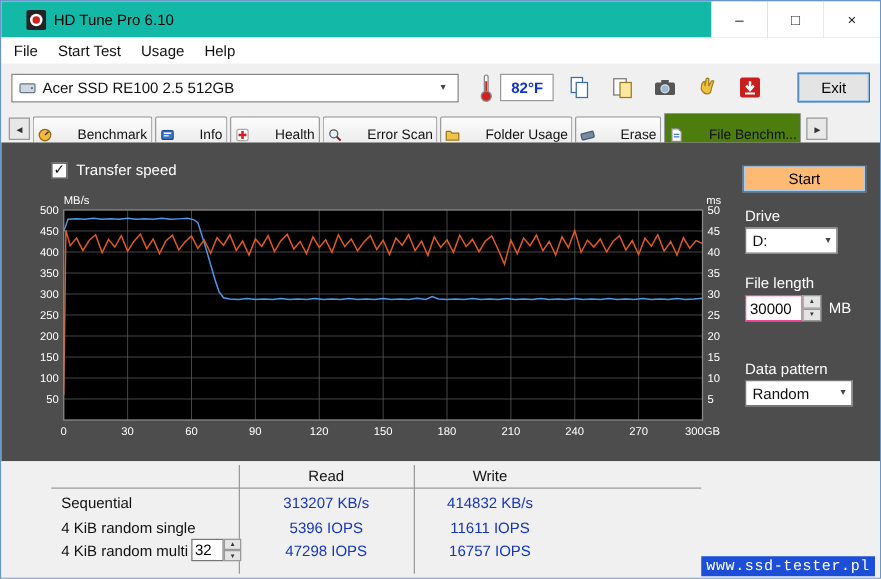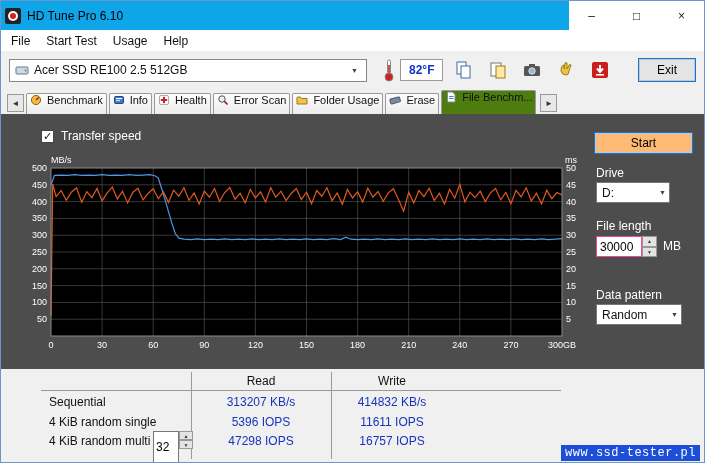--- a/index.html
+++ b/index.html
@@ -1,21 +1,21 @@
 <!DOCTYPE html>
 <html><head>
 <meta charset="utf-8">
 <style>
   * { box-sizing: border-box; margin: 0; padding: 0; }
   html,body { background:#c8c8c8; }
   body { font-family:"Liberation Sans",sans-serif; }
   .window { position:relative; width:705px; height:463px; background:#f0f0f0; border:1px solid #6a96c8; overflow:hidden; }
 
   
-  .titlebar { position:absolute; top:0; left:0; right:0; height:29px; background:#0ea5e9; display:flex; align-items:center; padding-left:4px; }
+  .titlebar { position:absolute; top:0; left:0; right:0; height:29px; background:#14b8a6; display:flex; align-items:center; padding-left:20px; }
   .title-text { font-size:12px; color:#000; margin-left:6px; }
   .win-controls { position:absolute; right:0; top:0; height:29px; display:flex; }
   .win-btn { width:45px; height:29px; display:flex; align-items:center; justify-content:center; font-size:12px; color:#222; background:#fff; border:none; }
 
   
   .menubar { position:absolute; top:29px; left:0; right:0; height:21px; background:#fff; display:flex; align-items:center; padding-left:2px; }
   .menu-item { padding:2px 8px; font-size:12px; color:#111; }
 
   
   .toolbar { position:absolute; top:50px; left:0; right:0; height:38px; background:#f0f0f0; display:flex; align-items:center; padding:0 8px; }
@@ -24,21 +24,21 @@
   .combo-label { flex:1; font-size:12px; color:#111; margin-left:5px; white-space:nowrap; overflow:hidden; }
   .combo-chevron { font-size:7px; color:#444; padding:0 3px; }
   .temp-wrap { display:flex; align-items:center; margin-left:16px; }
   .temp-box { border:1px solid #999; background:#fff; color:#1133cc; font-size:12px; font-weight:bold; padding:3px 8px; margin-left:5px; }
   .tool-btn { width:27px; height:26px; display:flex; align-items:center; justify-content:center; margin-left:7px; background:transparent; border:none; }
   .exit-btn { margin-left:auto; width:58px; height:24px; background:#e4e4e4; border:1px solid #2d6fb5; box-shadow:inset 0 0 0 1px #a8cdf0; font-size:12px; color:#000; display:flex; align-items:center; justify-content:center; }
 
   
   .tabbar { position:absolute; top:88px; left:0; right:0; height:25px; display:flex; align-items:flex-end; padding-left:4px; background:#f0f0f0; }
   .tab-scroll { width:17px; height:18px; border:1px solid #999; background:#e8e8e8; font-size:8px; color:#333; display:flex; align-items:center; justify-content:center; margin:0 2px 2px 2px; }
-  .tab { height:21px; display:flex; align-items:flex-start; gap:5px; padding:0 3px; border:1px solid #9a9a9a; border-bottom:none; background:linear-gradient(#fdfdfd,#ececec); font-size:11px; color:#111; margin-right:2px; border-radius:2px 2px 0 0; white-space:nowrap; }
+  .tab { height:21px; display:flex; align-items:flex-end; gap:20px; padding:0 3px; border:1px solid #9a9a9a; border-bottom:none; background:linear-gradient(#fdfdfd,#ececec); font-size:11px; color:#111; margin-right:2px; border-radius:2px 2px 0 0; white-space:nowrap; }
   .tab.active { height:24px; background:#4d7c0f; font-weight:normal; }
 
   
   .main { position:absolute; top:113px; left:0; right:0; height:255px; background:#4d4d4d; }
   .checkbox-row { position:absolute; left:40px; top:15px; display:flex; align-items:center; gap:7px; }
   .checkbox { width:13px; height:13px; background:#fff; border:1px solid #444; font-size:11px; line-height:11px; color:#111; text-align:center; }
   .checkbox-label { color:#fff; font-size:12px; }
   .chart-wrap { position:absolute; left:14px; top:40px; width:575px; height:202px; }
   #chart-svg text { font-family:"Liberation Sans",sans-serif; }
 
@@ -51,21 +51,21 @@
   .spin { position:absolute; width:15px; height:21px; display:flex; flex-direction:column; }
   .spin-btn { flex:1; border:1px solid #999; background:#e4e4e4; font-size:5px; color:#333; display:flex; align-items:center; justify-content:center; padding:0; }
 
   
   .results { position:absolute; top:368px; left:0; right:0; height:95px; background:#f0f0f0; }
   .vline { position:absolute; width:1px; background:#9a9a9a; top:3px; height:87px; }
   .hline { position:absolute; height:1px; background:#9a9a9a; left:40px; width:520px; top:21px; }
   .res-header { position:absolute; top:5px; font-size:12px; color:#111; text-align:center; }
   .res-label { position:absolute; font-size:12px; color:#111; left:48px; }
   .res-value { position:absolute; font-size:12px; color:#1535bd; text-align:center; }
-  .mini-num { position:absolute; left:152px; top:62px; width:26px; height:32px; border:1px solid #777; font-size:12px; padding:0 2px; font-family:"Liberation Sans",sans-serif; }
+  .mini-num { position:absolute; left:152px; top:62px; width:26px; height:18px; border:1px solid #777; font-size:12px; padding:0 2px; font-family:"Liberation Sans",sans-serif; }
   .mini-spin { position:absolute; left:178px; top:62px; width:14px; height:18px; display:flex; flex-direction:column; }
   .watermark { position:absolute; right:4px; bottom:3px; background:#1d4ed8; color:#fff; font-family:"Liberation Mono",monospace; font-size:12px; padding:1px 4px; letter-spacing:0.5px; }
 </style>
 </head>
 <body>
 
 <div class="window">
 
   <div class="titlebar">
     <svg width="16" height="16" viewBox="0 0 16 16">

